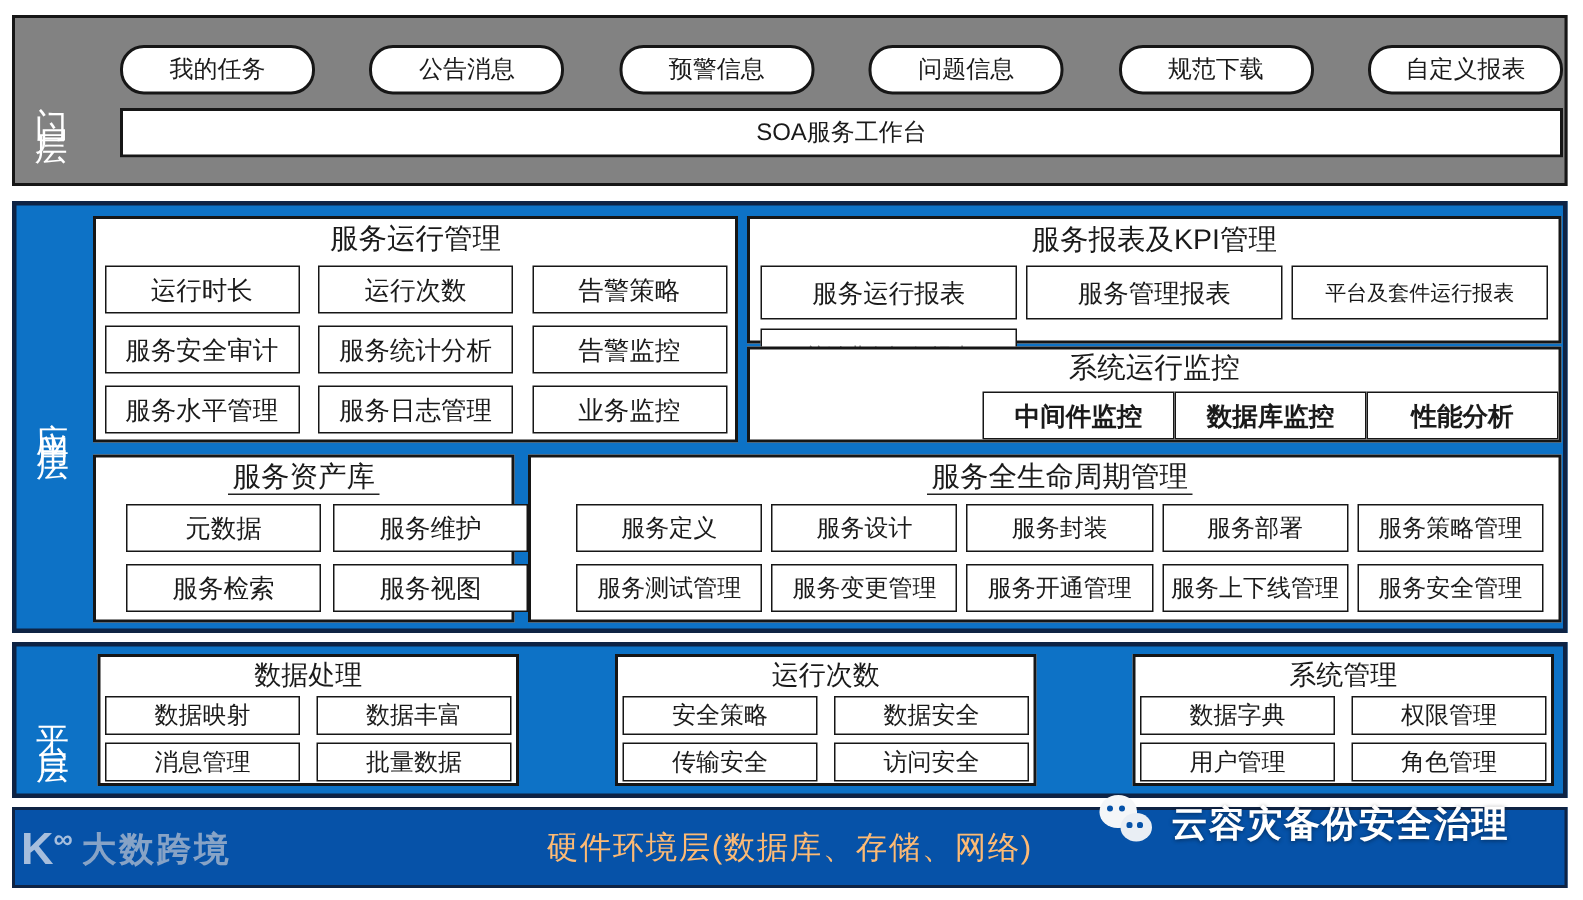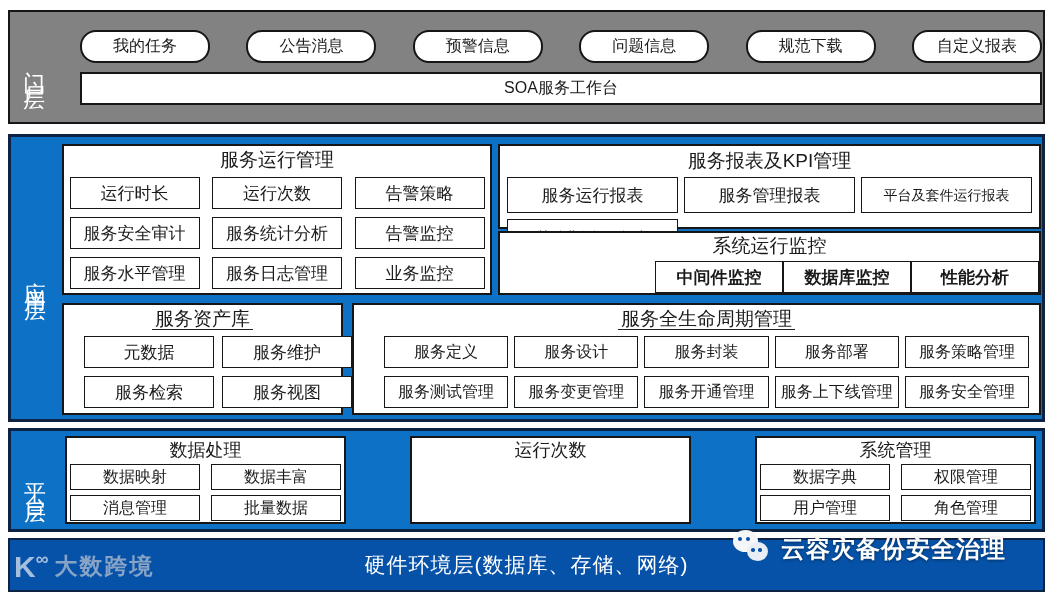--- a/index.html
+++ b/index.html
@@ -53,21 +53,21 @@
   
   .sec-life{left:341px;top:166px;width:689px;height:112px;padding-left:20px;}
   .sec-life .grid{grid-template-columns:repeat(5,1fr);gap:8px 6px;padding:3px 10px 0;}
   .sec-life .grid .box{font-size:16px;}
   
   .p-sec{position:absolute;box-sizing:border-box;background:#fff;border:2px solid #161616;width:281px;height:88px;top:5px;}
   .p-sec .sec-title{height:25px;line-height:25px;font-size:18px;}
   .p-sec .grid{grid-template-columns:repeat(2,130px);gap:5px 8px;justify-content:space-evenly;padding-top:1px;}
   .p-sec .grid .box{height:26px;font-size:16px;font-family:Liberation Serif, serif;}
   .p-sec1{left:54px;} .p-sec2{left:399px;} .p-sec3{left:744px;}
-  .hw-title{color:#ffffff;font-size:21px;letter-spacing:1px;}
+  .hw-title{color:#fdba74;font-size:21px;letter-spacing:1px;}
   
   .wm-logo{position:absolute;left:14px;top:551px;display:flex;align-items:center;gap:6px;pointer-events:none;}
   .wm-mark{font-size:30px;font-weight:700;color:#a6bedd;line-height:1;display:flex;align-items:flex-start;}
   .wm-mark .inf{font-size:18px;margin-top:-2px;}
   .wm-text{font-size:23px;font-weight:700;color:#87a3c6;letter-spacing:2px;}
   .wm-wechat{position:absolute;left:733px;top:530px;display:flex;align-items:center;gap:8px;pointer-events:none;}
   .wc-icon{position:relative;width:40px;height:38px;}
   .wc-b1{position:absolute;left:0;top:0;width:25px;height:22px;border-radius:50% 50% 48% 48%;background:#f4f6f8;}
   .wc-b1::after{content:"";position:absolute;left:5px;top:7px;width:4px;height:4px;border-radius:50%;background:#0652a8;box-shadow:8px 0 0 #0652a8;}
   .wc-b2{position:absolute;left:14px;top:12px;width:21px;height:19px;border-radius:50%;background:#e9eef4;}
@@ -164,20 +164,26 @@
       <div class="grid">
         <div class="box">数据映射</div>
         <div class="box">数据丰富</div>
         <div class="box">消息管理</div>
         <div class="box">批量数据</div>
       </div>
     </div>
 
     <div class="p-sec p-sec2">
       <div class="sec-title">运行次数</div>
+      <div class="grid">
+        <div class="box">安全策略</div>
+        <div class="box">数据安全</div>
+        <div class="box">传输安全</div>
+        <div class="box">访问安全</div>
+      </div>
     </div>
 
     <div class="p-sec p-sec3">
       <div class="sec-title">系统管理</div>
       <div class="grid">
         <div class="box">数据字典</div>
         <div class="box">权限管理</div>
         <div class="box">用户管理</div>
         <div class="box">角色管理</div>
       </div>

